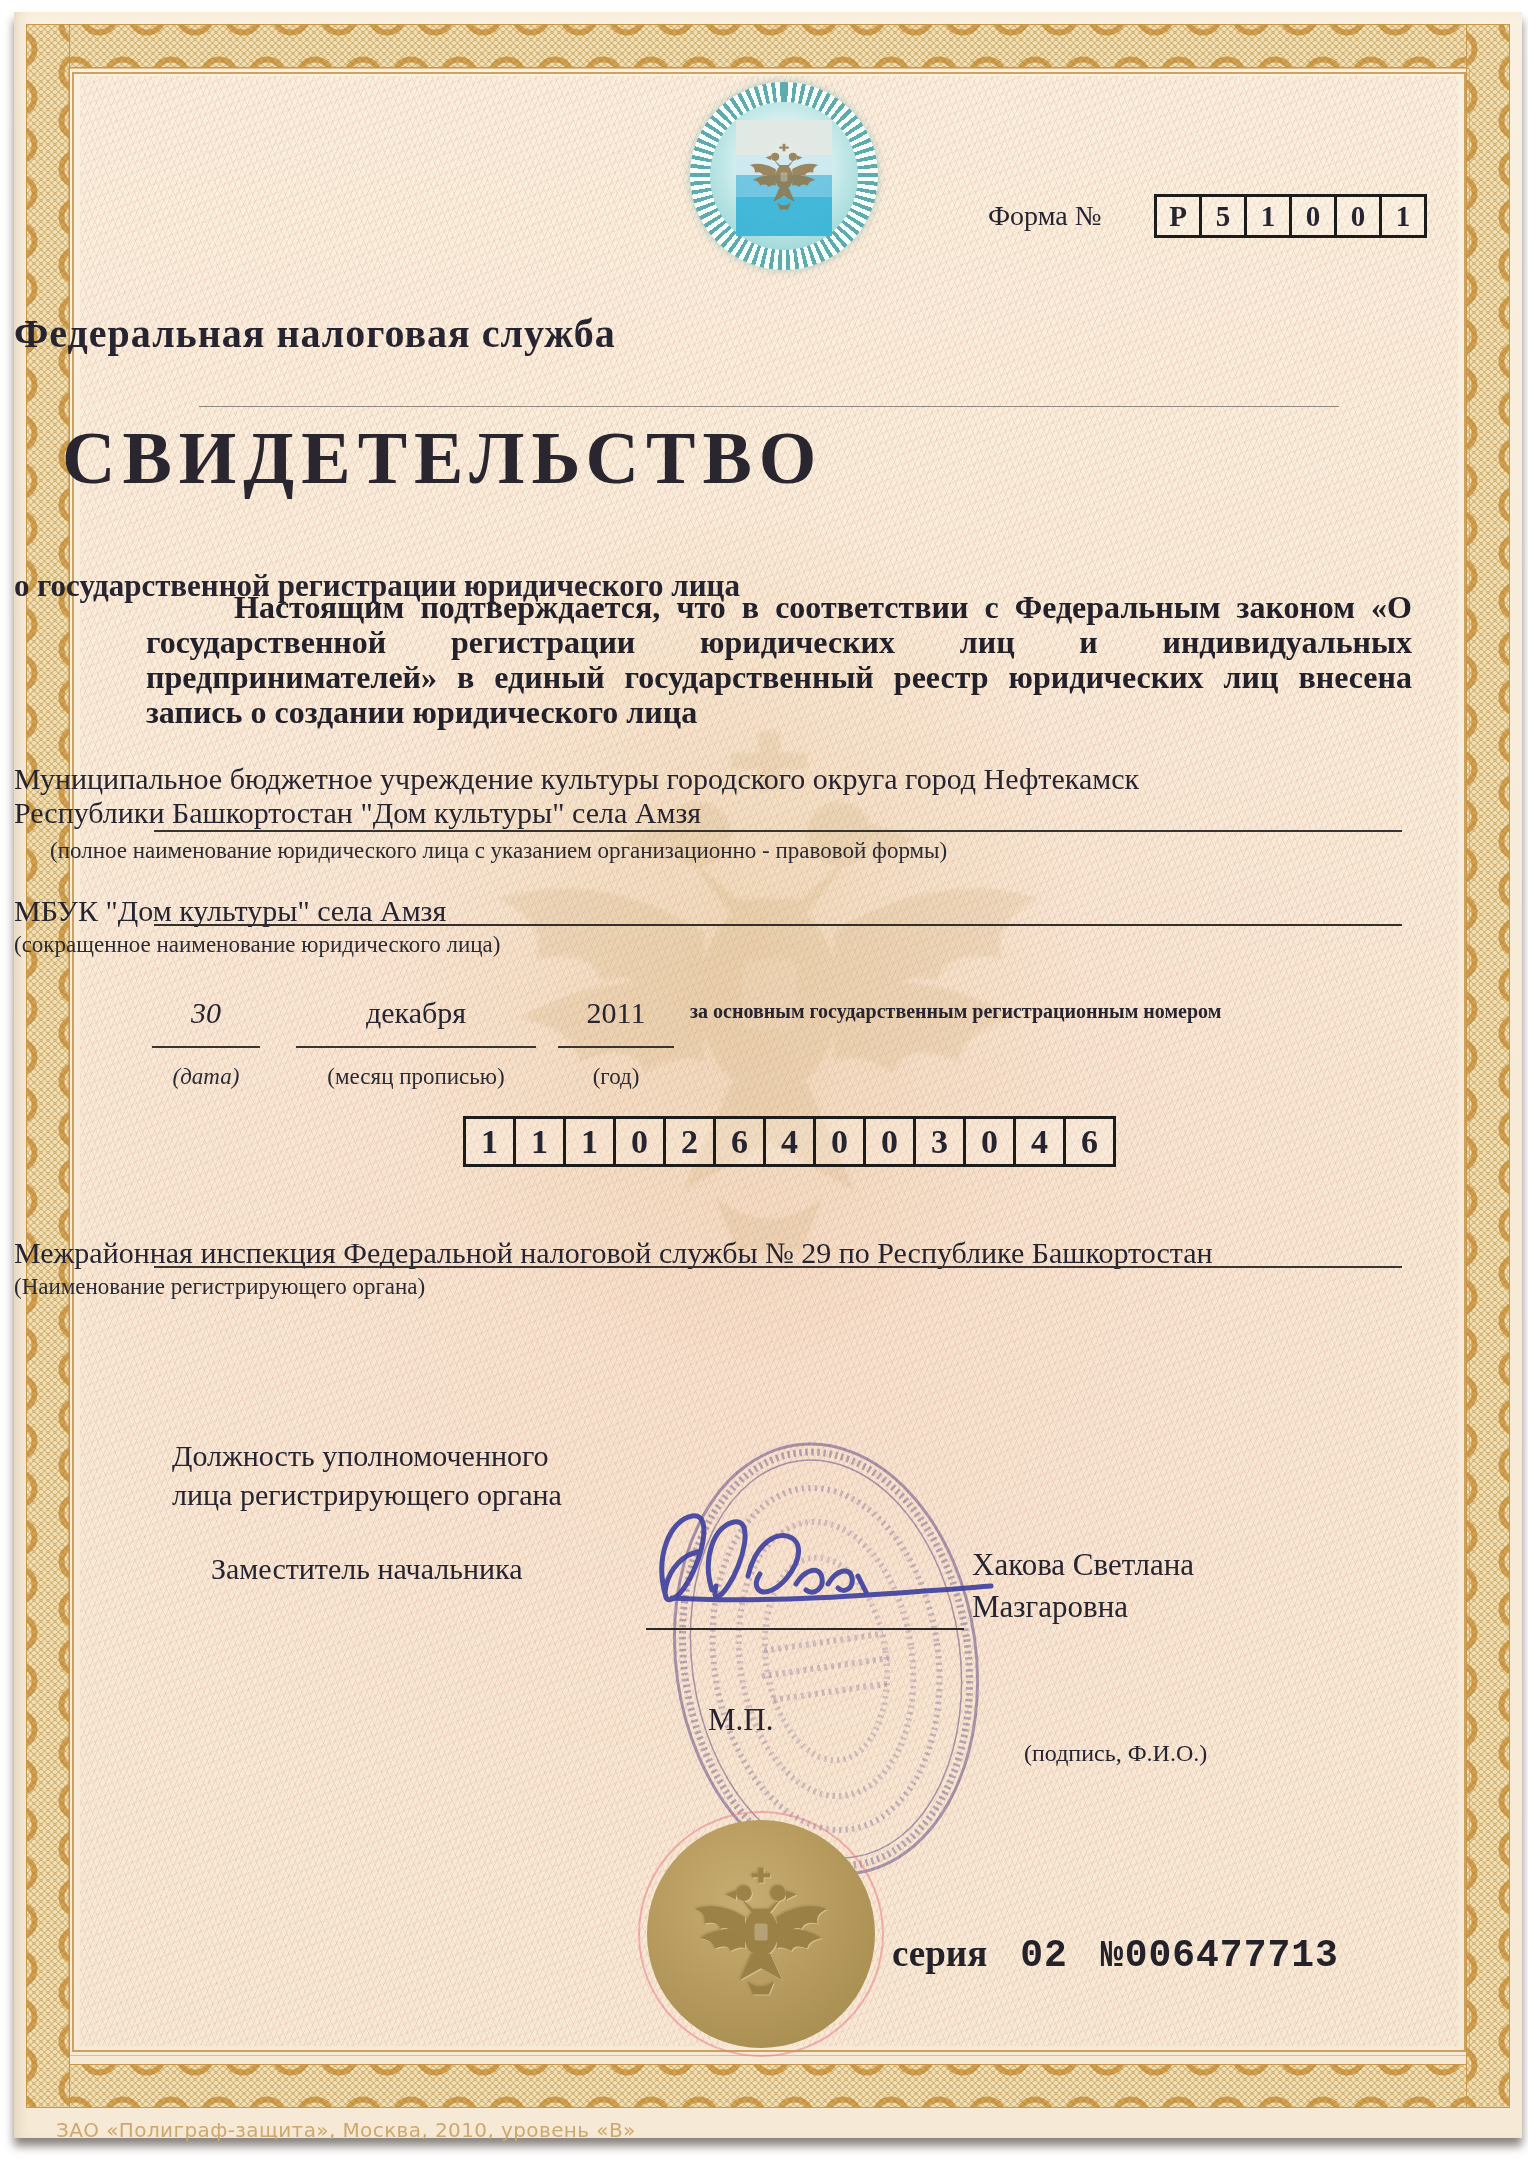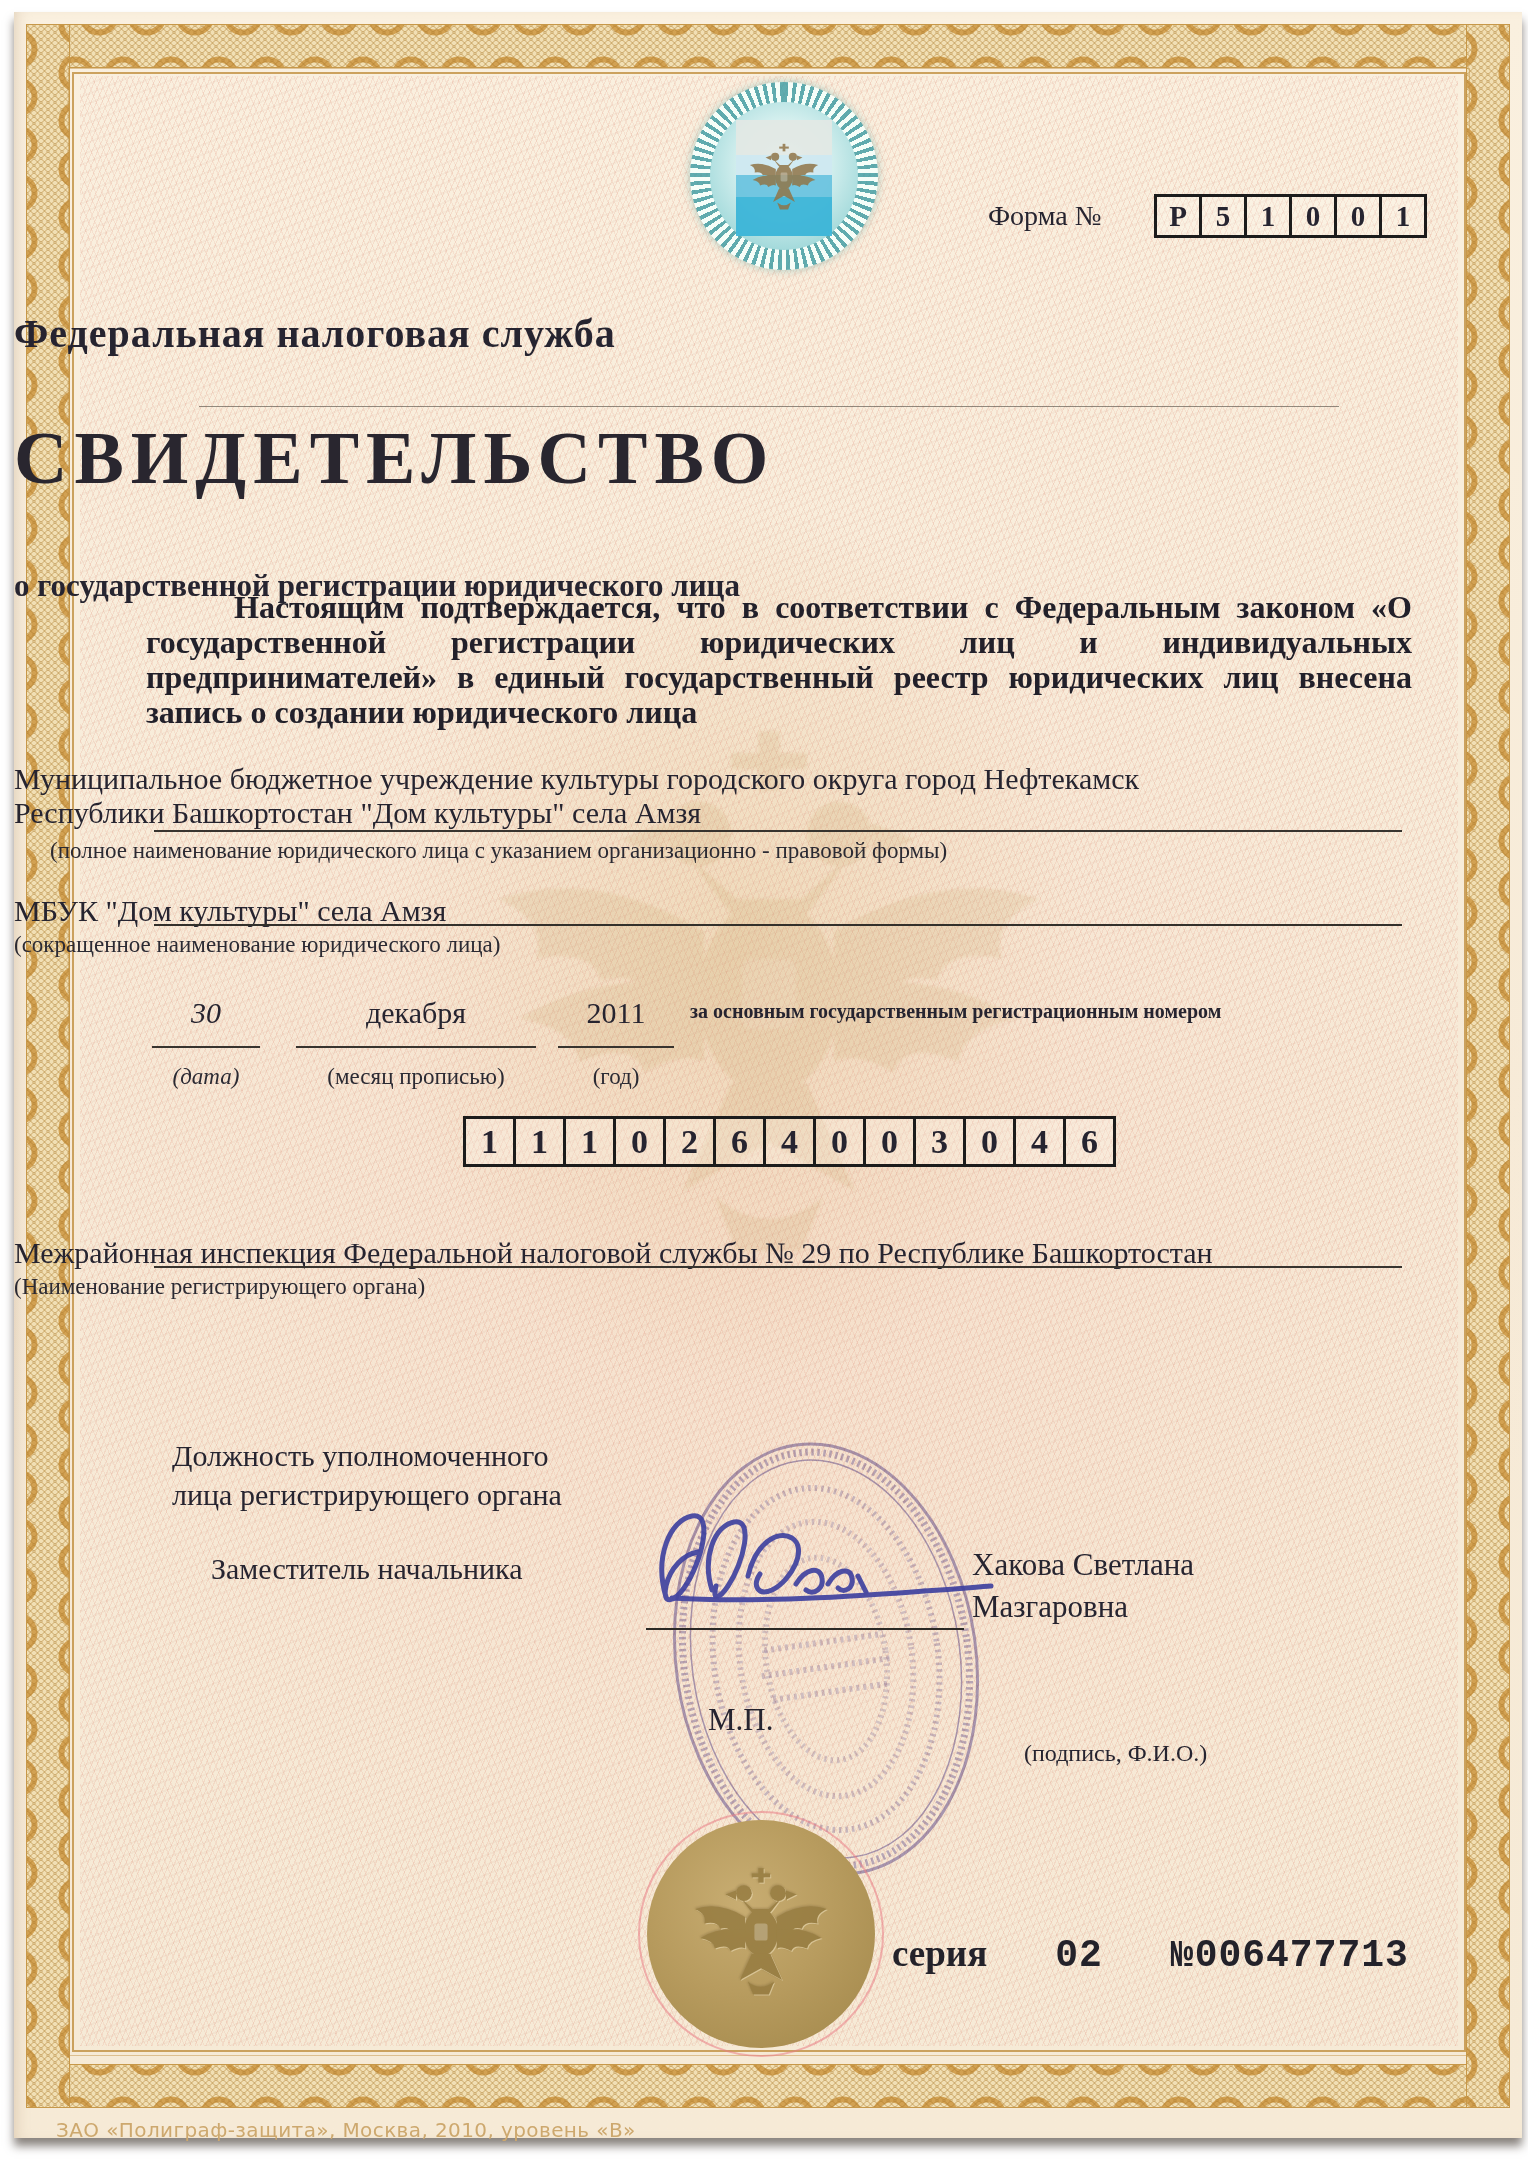--- a/index.html
+++ b/index.html
@@ -72,21 +72,21 @@
   
   .form-label{left:974px;top:188px;font-size:28px;}
   .boxrow{position:absolute;display:flex;}
   .cell{border:3px solid #1c1c1c;margin-left:-3px;display:flex;align-items:center;justify-content:center;
     font-weight:bold;background:rgba(255,252,245,.25);}
   .cell:first-child{margin-left:0;}
   .form-boxes{left:1140px;top:182px;}
   .form-boxes .cell{width:42px;height:38px;font-size:29px;}
   .agency{top:298px;font-size:40px;font-weight:bold;letter-spacing:1px;}
   .agency-rule{left:185px;right:183px;top:394px;border-bottom:1.5px solid rgba(90,85,75,.65);}
-  .main-title{top:404px;font-size:74px;font-weight:bold;letter-spacing:7px;color:#29262f;}
+  .main-title{top:404px;font-size:74px;font-weight:bold;letter-spacing:7px;color:#29262f;padding-left:48px;}
   .subtitle{top:556px;font-size:31px;font-weight:bold;}
   .paragraph{position:absolute;left:132px;width:1266px;top:578px;font-size:32px;font-weight:bold;
     text-align:justify;text-indent:88px;line-height:35px;color:#22202a;}
   
   .fullname{top:750px;font-size:30px;line-height:34px;}
   .rule-full{left:140px;right:120px;}
   .fn-rule{top:818px;}
   .fn-caption{top:826px;padding-left:36px;}
   .shortname{top:882px;font-size:30px;}
   .sn-rule{top:912px;border-bottom:2.5px solid #33302b;}
@@ -114,21 +114,21 @@
   .sig-caption{left:1010px;top:1728px;font-size:24px;}
   .stamp{position:absolute;left:642px;top:1415px;width:340px;height:465px;mix-blend-mode:multiply;opacity:.62;}
   .signature{position:absolute;left:622px;top:1490px;width:370px;height:130px;opacity:.9;}
   
   .seal{position:absolute;left:633px;top:1808px;width:228px;height:228px;border-radius:50%;
     background:radial-gradient(circle at 42% 36%, #c8ad72 0%, #b89c5f 45%, #a98e51 80%, #9f854a 100%);
     display:flex;align-items:center;justify-content:center;}
   .seal::after{content:"";position:absolute;inset:-9px;border-radius:50%;border:2px solid rgba(233,125,135,.55);}
   .seal svg{width:158px;height:150px;color:#93793e;opacity:.8;
     filter:drop-shadow(1px 1px 0 rgba(255,244,214,.55)) drop-shadow(-1px -1px 1px rgba(80,60,25,.3));}
-  .serial{position:absolute;left:878px;top:1920px;display:flex;align-items:baseline;gap:68px;color:#23222a;}
+  .serial{position:absolute;left:878px;top:1920px;display:flex;align-items:baseline;gap:33px;color:#23222a;}
   .serial .lbl{font-size:37px;font-weight:bold;}
   .serial .num{font-family:"Liberation Mono","DejaVu Sans Mono",monospace;font-size:38px;font-weight:bold;letter-spacing:1px;}
   
   .imprint{left:42px;top:2106px;font-family:"DejaVu Sans","Liberation Sans",sans-serif;
     font-size:20px;color:#cda86e;letter-spacing:.4px;}
 </style>
 </head>
 <body>
 
 <svg width="0" height="0" style="position:absolute">

